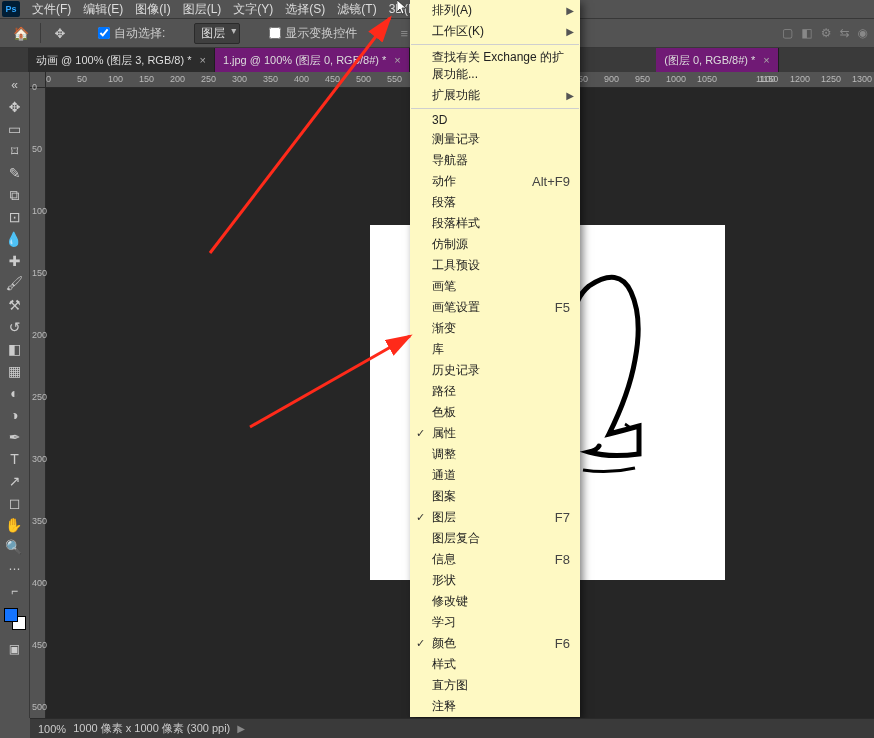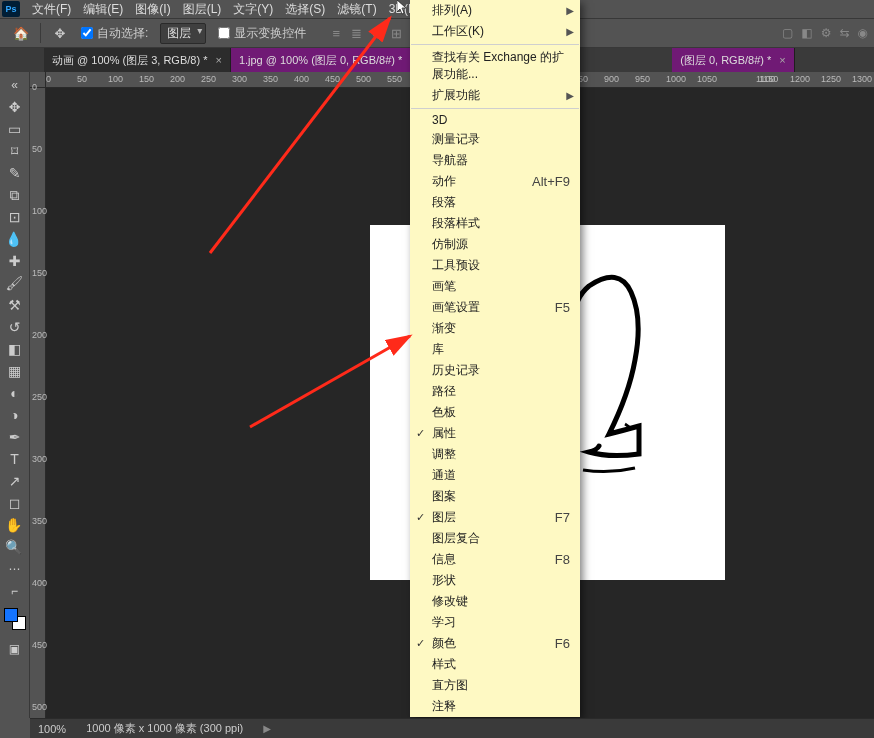--- a/index.html
+++ b/index.html
@@ -4,28 +4,28 @@
 <style>
   * { box-sizing: border-box; margin: 0; padding: 0; font-family: "Microsoft YaHei", Arial, sans-serif; }
   body { width: 874px; height: 738px; background: #535353; overflow: hidden; position: relative; color: #ccc; font-size: 12px; }
 
   .menu-bar { height: 18px; background: #535353; display: flex; align-items: center; padding-left: 2px; }
   .ps-logo { width: 18px; height: 16px; background: #001e36; color: #31a8ff; font-weight: bold; font-size: 9px; display: flex; align-items: center; justify-content: center; border-radius: 2px; margin-right: 6px; }
   .menu-bar .mi { padding: 0 6px; color: #ddd; font-size: 12px; cursor: default; }
 
   .options-bar { height: 30px; background: #535353; border-top: 1px solid #383838; border-bottom: 1px solid #383838; display: flex; align-items: center; padding: 0 6px; }
   .opt-icon { width: 18px; height: 18px; display: flex; align-items: center; justify-content: center; margin: 0 6px; color: #ccc; font-size: 13px; }
-  .opt-checkbox { display: flex; align-items: center; gap: 4px; margin: 0 6px; }
+  .opt-checkbox { display: flex; align-items: center; gap: 4px; margin: 0 23px; }
   .opt-checkbox input { width: 12px; height: 12px; }
   .opt-sel { background: #3f3f3f; border: 1px solid #2a2a2a; border-radius: 2px; padding: 1px 14px 1px 6px; margin: 0 6px; color: #ddd; position: relative; font-size: 12px; }
   .opt-sel::after { content: "▾"; position: absolute; right: 3px; top: 1px; font-size: 10px; color: #bbb; }
   .opt-right { margin-left: auto; display: flex; gap: 8px; }
   .opt-right span { color: #888; }
 
-  .tab-bar { height: 24px; background: #3a3a3a; display: flex; align-items: center; padding-left: 44px; }
+  .tab-bar { height: 24px; background: #3a3a3a; display: flex; align-items: center; padding-left: 28px; }
   .tab { background: #2c2c2c; border-right: 1px solid #1e1e1e; height: 24px; display: flex; align-items: center; padding: 0 8px; font-size: 11px; color: #ddd; gap: 8px; }
   .tab .close { color: #aaa; }
   .tab.inactive { background: #701a75; }
 
   .workspace { position: absolute; top: 72px; left: 0; right: 0; bottom: 20px; display: flex; }
   .tool-bar { width: 30px; background: #535353; display: flex; flex-direction: column; align-items: center; padding-top: 2px; gap: 0; border-right: 1px solid #383838; }
   .tool { width: 24px; height: 22px; display: flex; align-items: center; justify-content: center; color: #ccc; font-size: 14px; cursor: pointer; }
   .tool.small { font-size: 12px; }
   .color-swatches { margin-top: 6px; position: relative; width: 22px; height: 22px; }
   .sw-back { position: absolute; right: 0; bottom: 0; width: 14px; height: 14px; background: #fff; border: 1px solid #000; }
@@ -41,21 +41,21 @@
   .canvas-white { position: absolute; left: 340px; top: 153px; width: 355px; height: 355px; background: #fff; }
   .scribble { position: absolute; left: 199px; top: 49px; }
 
   .dropdown { position: absolute; top: 0; left: 410px; width: 170px; background: #fef9c3; box-shadow: 3px 3px 8px rgba(0,0,0,.5); font-size: 12px; color: #222; }
   .dropdown .di { display: flex; align-items: center; padding: 2px 8px 2px 22px; position: relative; min-height: 16px; }
   .dropdown .di .arw { position: absolute; right: 6px; color: #555; font-size: 10px; }
   .dropdown .di .sc { position: absolute; right: 10px; color: #444; font-size: 13px; }
   .dropdown .di .chk { position: absolute; left: 6px; font-size: 11px; color: #333; }
   .dropdown .sep { height: 1px; background: #cfcfcf; margin: 2px 1px; }
 
-  .status-bar { position: absolute; bottom: 0; left: 30px; right: 0; height: 20px; background: #3a3a3a; display: flex; align-items: center; font-size: 11px; color: #ccc; padding: 0 8px; gap: 20px; border-top: 1px solid #2a2a2a; margin-top: 24px; }
+  .status-bar { position: absolute; bottom: 0; left: 30px; right: 0; height: 20px; background: #3a3a3a; display: flex; align-items: center; font-size: 11px; color: #ccc; padding: 0 8px; gap: 7px; border-top: 1px solid #2a2a2a; margin-top: 24px; }
   .status-bar .arw { color: #888; font-size: 10px; }
 
   .arrow-overlay { position: absolute; pointer-events: none; }
   .cursor { position: absolute; top: 0px; left: 397px; width: 12px; height: 16px; pointer-events: none; }
 
   .vdiv { width:1px; height:20px; background:#3a3a3a; margin:0 4px; }
   .align-icons { display:flex; gap:0px; align-items:center; }
   .align-icons span { width:20px; text-align:center; color:#888; font-size:13px; }
 </style>
 </head>

